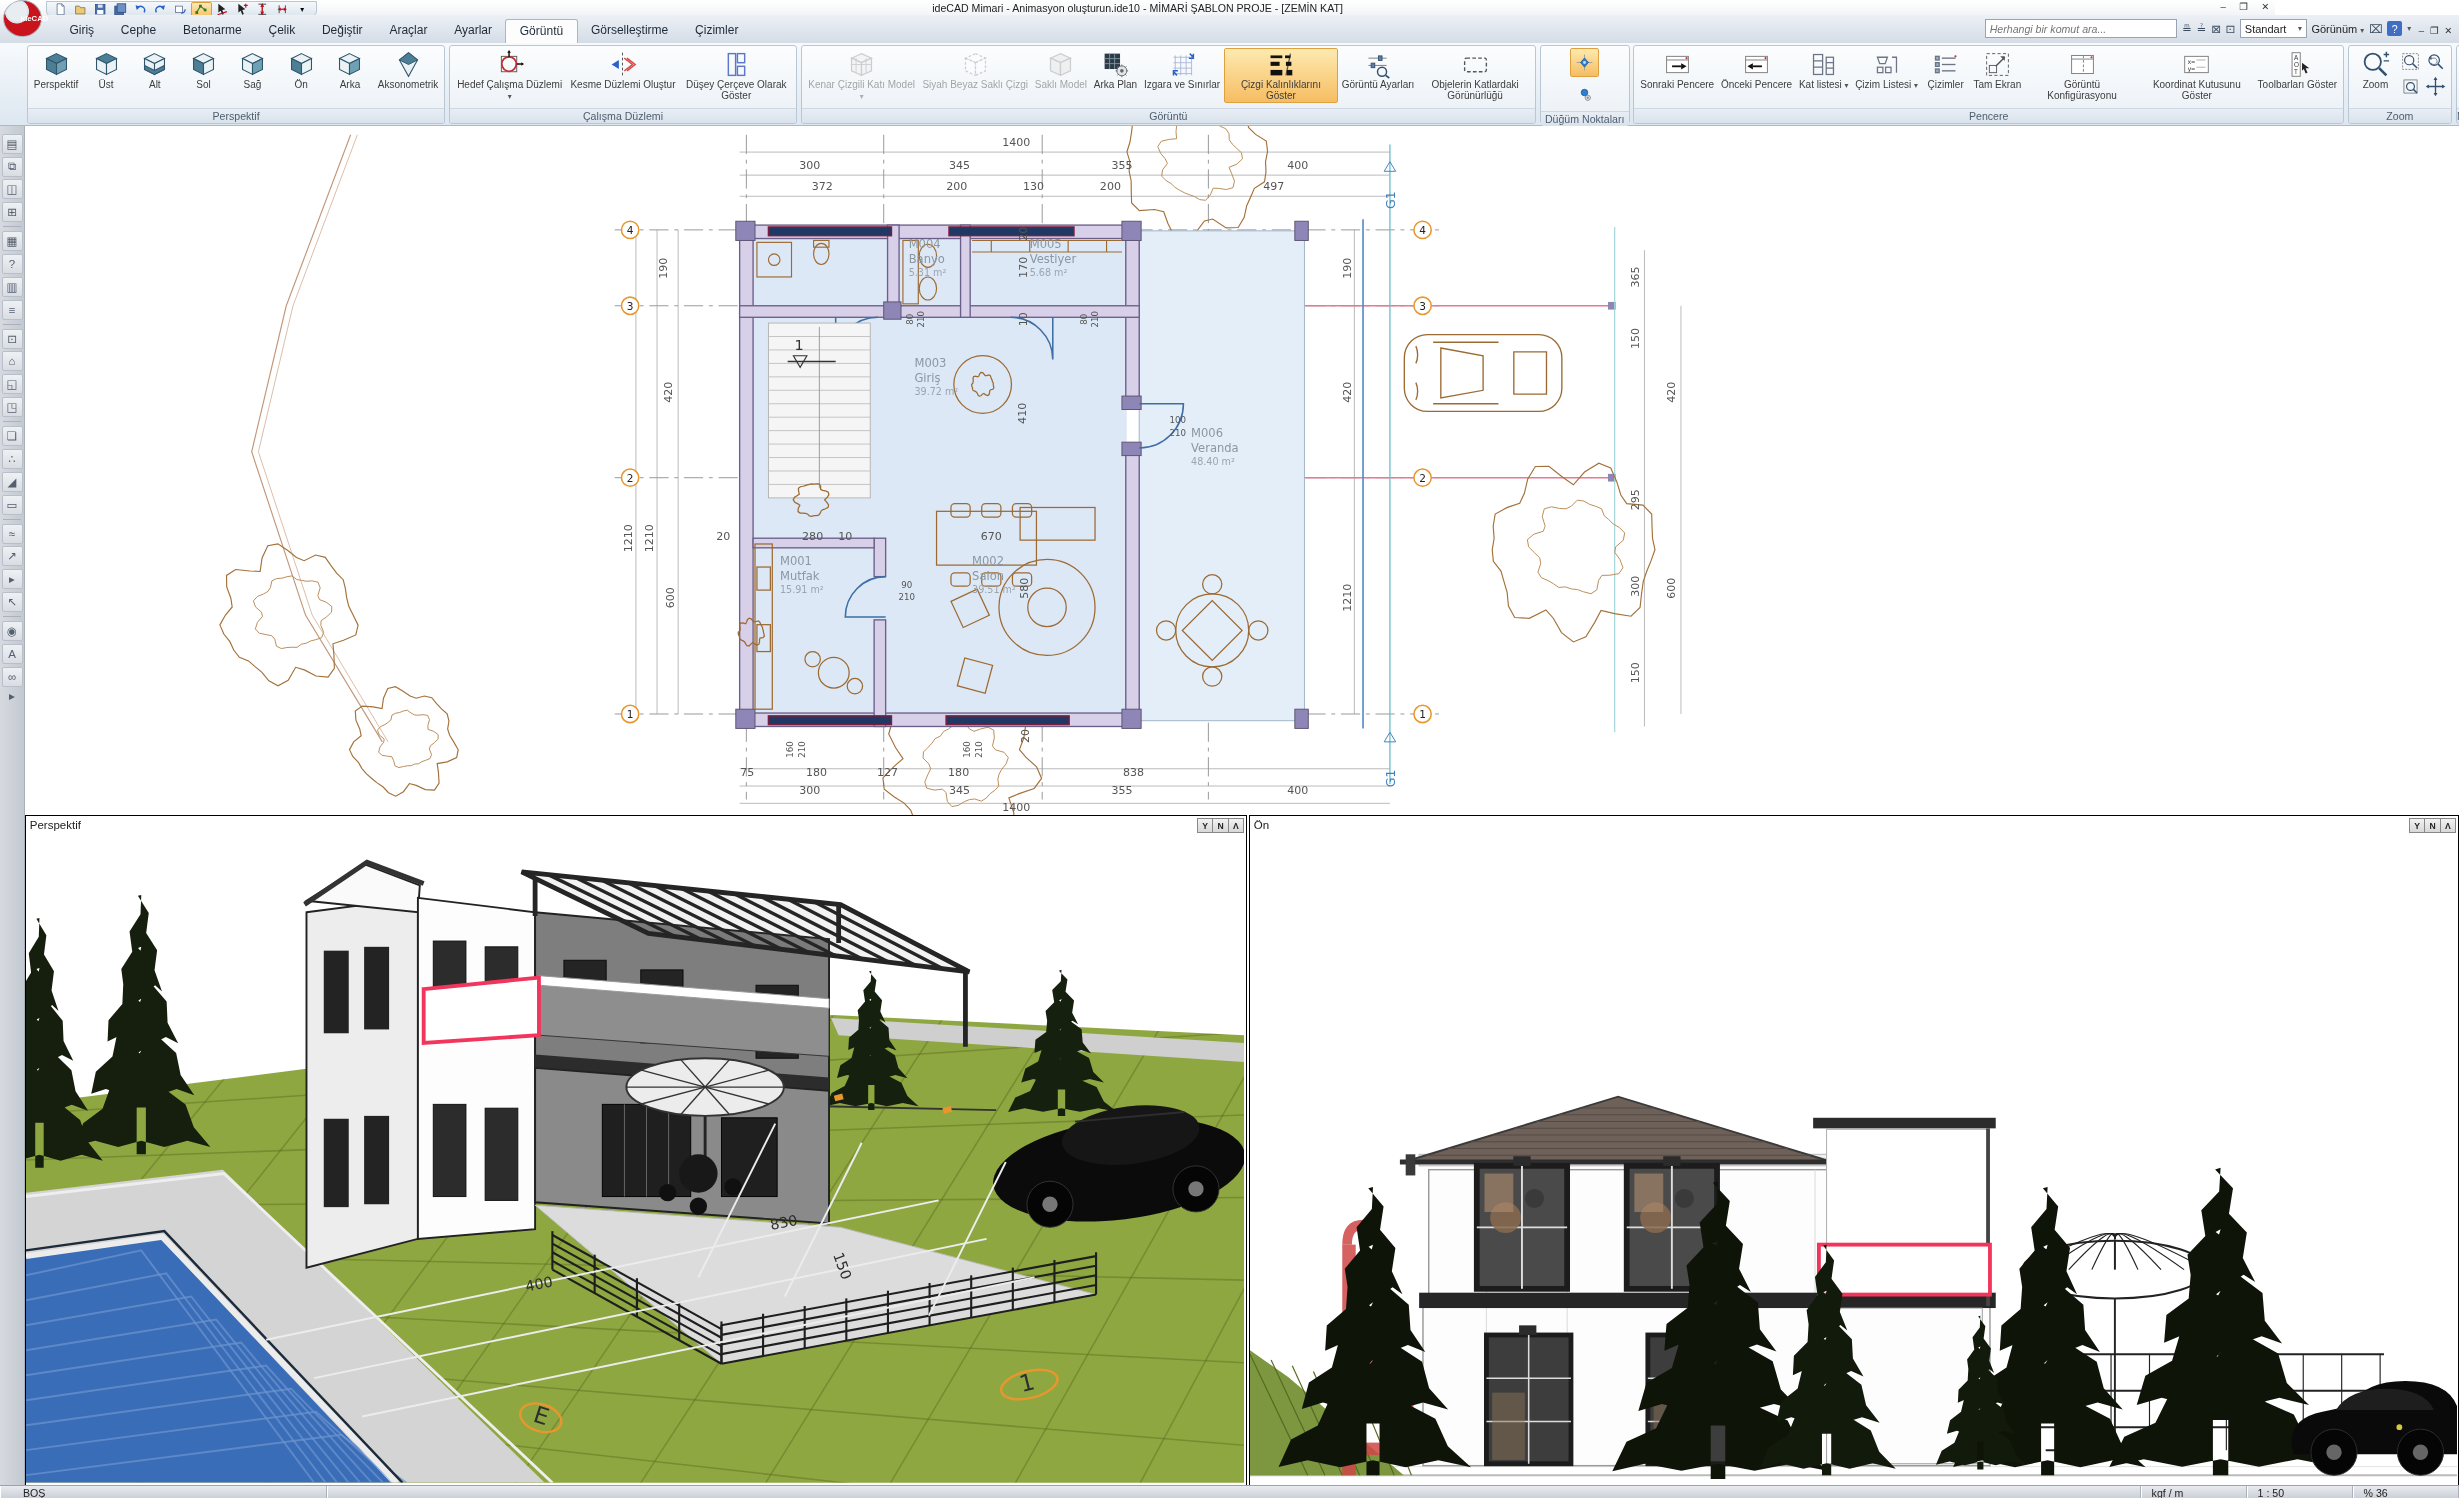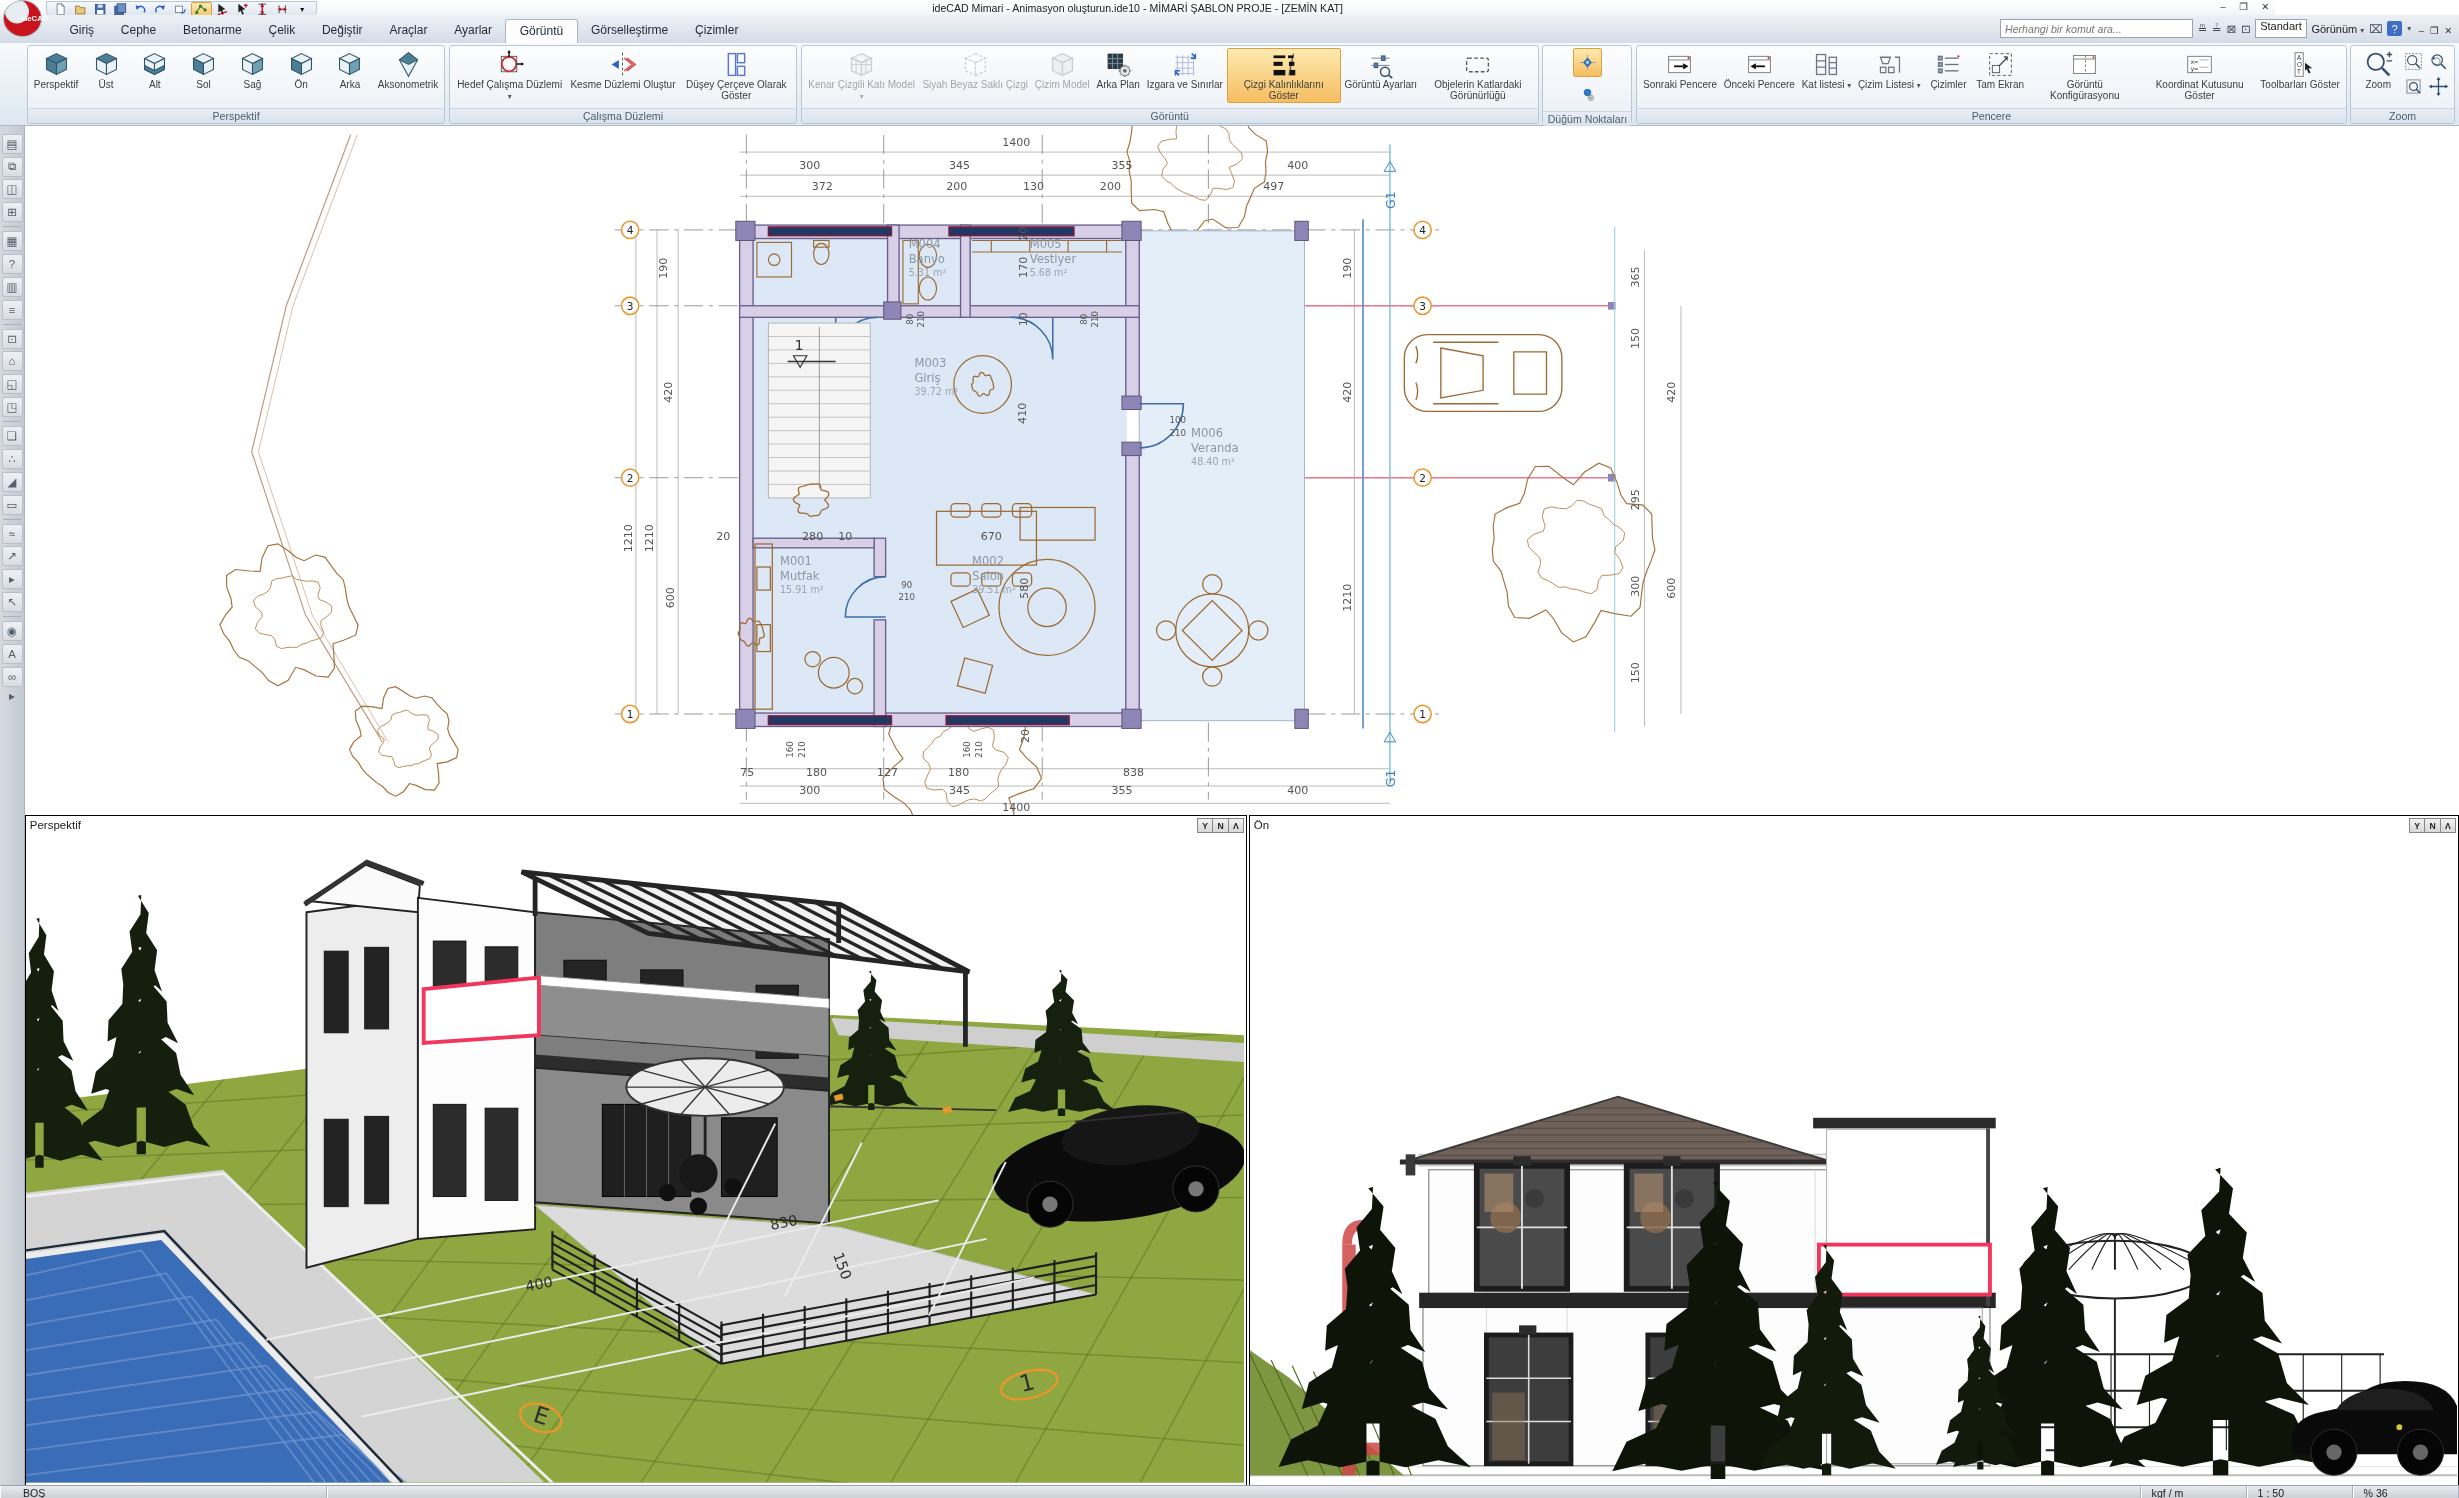--- a/index.html
+++ b/index.html
@@ -16,21 +16,21 @@
   .qbtn.active{background:linear-gradient(#fde9b8,#f7c36a);border:1px solid #dd9e3a;}
   .qbtn svg{width:12.5px;height:12.5px;}
   
   #menurow{position:absolute;left:0;top:15.4px;width:2459px;height:28px;background:linear-gradient(#edf1f6,#d4dce6);border-bottom:1px solid #b7c2cf;}
   #tabs{position:absolute;left:56px;top:3.8px;height:24px;display:flex;}
   .tab{padding:3.8px 13.4px 0 13.4px;font-size:12px;color:#1d2a38;height:20px;border-radius:2.9px 2.9px 0 0;cursor:default;}
   .tab.active{background:#fdfdfe;border:1px solid #a9b6c5;border-bottom:none;}
   #menuright{position:absolute;right:3.8px;top:2.9px;display:flex;align-items:center;gap:4.8px;height:21px;}
   #cmdsearch{width:183px;height:17.3px;border:1px solid #98a4b2;background:#fff;font-size:10.6px;font-style:italic;color:#888;padding:0 3.8px;font-family:"Liberation Sans",sans-serif;}
   .mr-ic{font-size:11.5px;color:#3c4c5e;}
-  .mr-select{display:flex;align-items:center;gap:11.5px;border:1px solid #98a4b2;background:#fff;height:17.3px;padding:0 3.8px;font-size:11px;color:#222;flex-direction:column;}
+  .mr-select{display:flex;align-items:center;gap:11.5px;border:1px solid #98a4b2;background:#fff;height:17.3px;padding:0 3.8px;font-size:11px;color:#222;}
   .mr-label{font-size:11px;color:#222;}
   .mr-help{width:15.4px;height:15.4px;background:#3f6fc4;color:#fff;font-size:10.6px;display:flex;align-items:center;justify-content:center;border-radius:1.9px;}
   .mdi{font-size:9.6px;color:#333;padding:0 2.9px;}
   
   #ribbon{position:absolute;left:0;top:43px;width:2459px;height:83px;background:linear-gradient(#f7fafd,#dde7f0);border-bottom:1px solid #aeb9c6;display:flex;align-items:stretch;gap:3.8px;padding-left:27px;box-sizing:border-box;}
   .rgroup{margin-top:1.9px;height:77px;border:1px solid #b9c6d4;border-radius:2.9px;background:linear-gradient(#fcfdfe,#eaf0f6);display:flex;flex-direction:column;flex:0 0 auto;}
   .rbody{flex:1;display:flex;align-items:flex-start;padding:1.9px 2.9px;gap:1px;}
   .rlabel{height:14.4px;font-size:10.6px;color:#4d5e6f;text-align:center;background:linear-gradient(#e9eef5,#d9e2ec);border-top:1px solid #cdd8e2;border-radius:0 0 2.9px 2.9px;line-height:14.4px;}
   .rbtn{display:flex;flex-direction:column;align-items:center;min-width:42px;max-width:108px;padding:1px 1.9px;border:1px solid transparent;border-radius:1.9px;}
   .rbtn .ric{width:29px;height:29px;}
@@ -326,21 +326,21 @@
             <div class="lbl">Siyah Beyaz Saklı Çizgi</div>
           </div>
           <div class="rbtn disabled">
             <div class="ric"><svg viewBox="0 0 32 32" xmlns="http://www.w3.org/2000/svg">
                 <g fill="#e4e4e4" stroke="#9a9a9a" stroke-width="1.4">
                   <polygon points="16,4 27,9 16,14 5,9"></polygon>
                   <polygon points="5,9 16,14 16,28 5,23"></polygon>
                   <polygon points="16,14 27,9 27,23 16,28"></polygon>
                 </g>
               </svg></div>
-            <div class="lbl">Çizim Model</div>
+            <div class="lbl">Saklı Model</div>
           </div>
           <div class="rbtn">
             <div class="ric"><svg viewBox="0 0 32 32" xmlns="http://www.w3.org/2000/svg">
                 <rect x="4" y="4" width="17" height="17" fill="#2d3b46"></rect>
                 <path d="M4,9.5h17M4,15h17M9.5,4v17M15,4v17" stroke="#7e96a6"></path>
                 <circle cx="23" cy="23" r="5.5" fill="#dfe5ea" stroke="#666"></circle>
                 <circle cx="23" cy="23" r="2" fill="#666"></circle>
                 <path d="M23,16v2M23,28v2M16,23h2M28,23h2M18,18l1.5,1.5M26.5,26.5L28,28M28,18l-1.5,1.5M19.5,26.5L18,28" stroke="#666"></path>
               </svg></div>
             <div class="lbl">Arka Plan</div>

